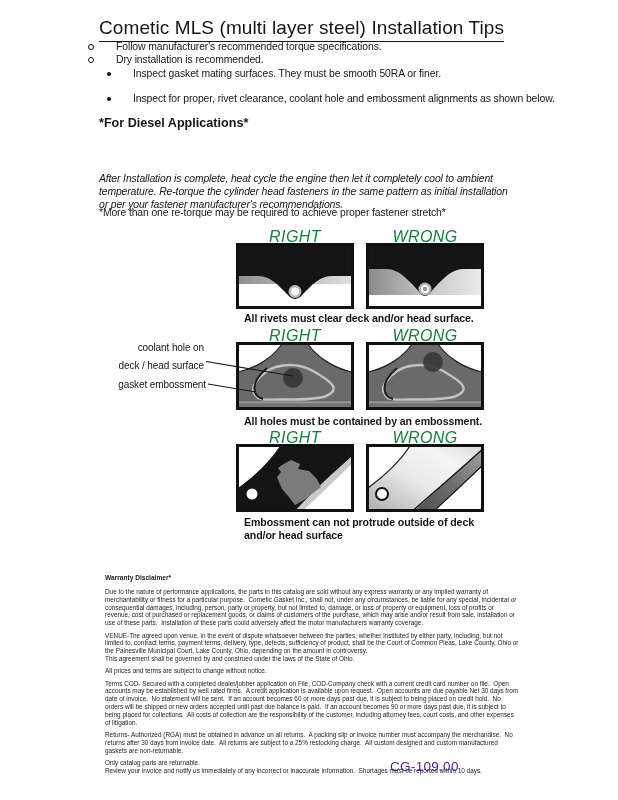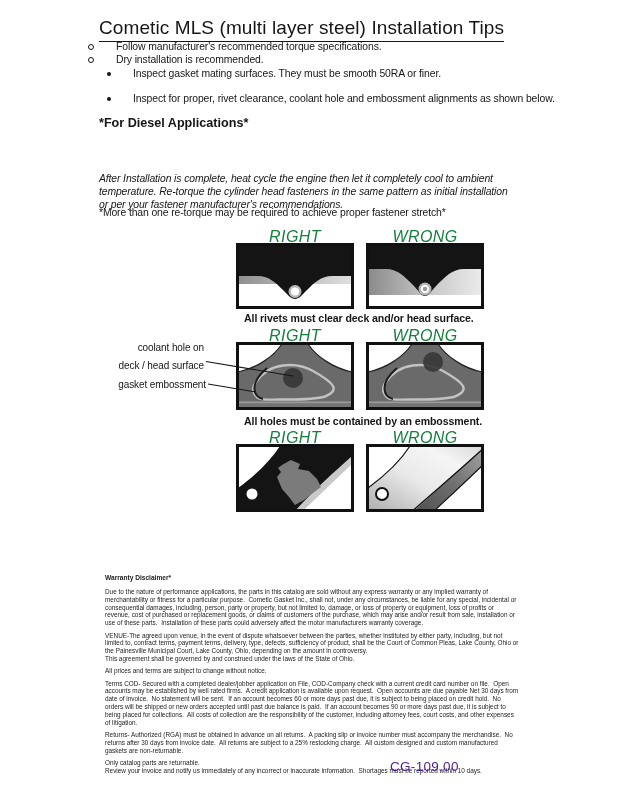--- a/index.html
+++ b/index.html
@@ -172,20 +172,22 @@
       </defs>
       <path d="M44,2 H116 V12 C98,28 77,47 58,68 H2 V44 C21,30 35,16 44,2 Z" fill="url(#r3g)" stroke="#1a1a1a" stroke-width="1.3"></path>
       <path d="M50,74 C76,50 100,28 124,6" fill="none" stroke="url(#r3s)" stroke-width="13"></path>
       <path d="M43,70 C70,46 94,26 119,3" fill="none" stroke="#111" stroke-width="1.3"></path>
       <path d="M57,77 C82,54 106,32 128,10" fill="none" stroke="#111" stroke-width="1.3"></path>
       <circle cx="16" cy="50" r="6" fill="#ffffff" stroke="#111" stroke-width="2"></circle>
       <rect x="1.5" y="1.5" width="115" height="65" fill="none" stroke="#111" stroke-width="3"></rect>
     </svg>
   </div>
 
+  <div class="abs cap" style="left:236px; top:516px;">Embossment can not protrude outside of deck
+and/or head surface</div>
 
   <div class="abs wr" style="left:105px; top:574px;">
     <div class="whead">Warranty Disclaimer*</div>
     <p>Due to the nature of performance applications, the parts in this catalog are sold without any express warranty or any implied warranty of merchantability or fitness for a particular purpose.  Cometic Gasket Inc., shall not, under any circumstances, be liable for any special, incidental or consequential damages, including, person, party or property, but not limited to, damage, or loss of property or equipment, loss of profits or revenue, cost of purchased or replacement goods, or claims of customers of the purchase, which may arise and/or result from sale, installation or use of these parts.  Installation of these parts could adversely affect the motor manufacturers warranty coverage.</p>
     <p>VENUE-The agreed upon venue, in the event of dispute whatsoever between the parties, whether instituted by either party, including, but not limited to, contract terms, payment terms, delivery, type, defects, sufficiency of product, shall be the Court of Common Pleas, Lake County, Ohio or the Painesville Municipal Court, Lake County, Ohio, depending on the amount in controversy.
 This agreement shall be governed by and construed under the laws of the State of Ohio.</p>
     <p>All prices and terms are subject to change without notice.</p>
     <p>Terms COD- Secured with a completed dealer/jobber application on File, COD-Company check with a current credit card number on file.  Open accounts may be established by well rated firms.  A credit application is available upon request.  Open accounts are due payable Net 30 days from date of invoice.  No statement will be sent.  If an account becomes 60 or more days past due, it is subject to being placed on credit hold.  No orders will be shipped or new orders accepted until past due balance is paid.  If an account becomes 90 or more days past due, it is subject to being placed for collections.  All costs of collection are the responsibility of the customer, including attorney fees, court costs, and other expenses of litigation.</p>
     <p>Returns- Authorized (RGA) must be obtained in advance on all returns.  A packing slip or invoice number must accompany the merchandise.  No returns after 30 days from invoice date.  All returns are subject to a 25% restocking charge.  All custom designed and custom manufactured gaskets are non-returnable.</p>
     <p>Only catalog parts are returnable.

